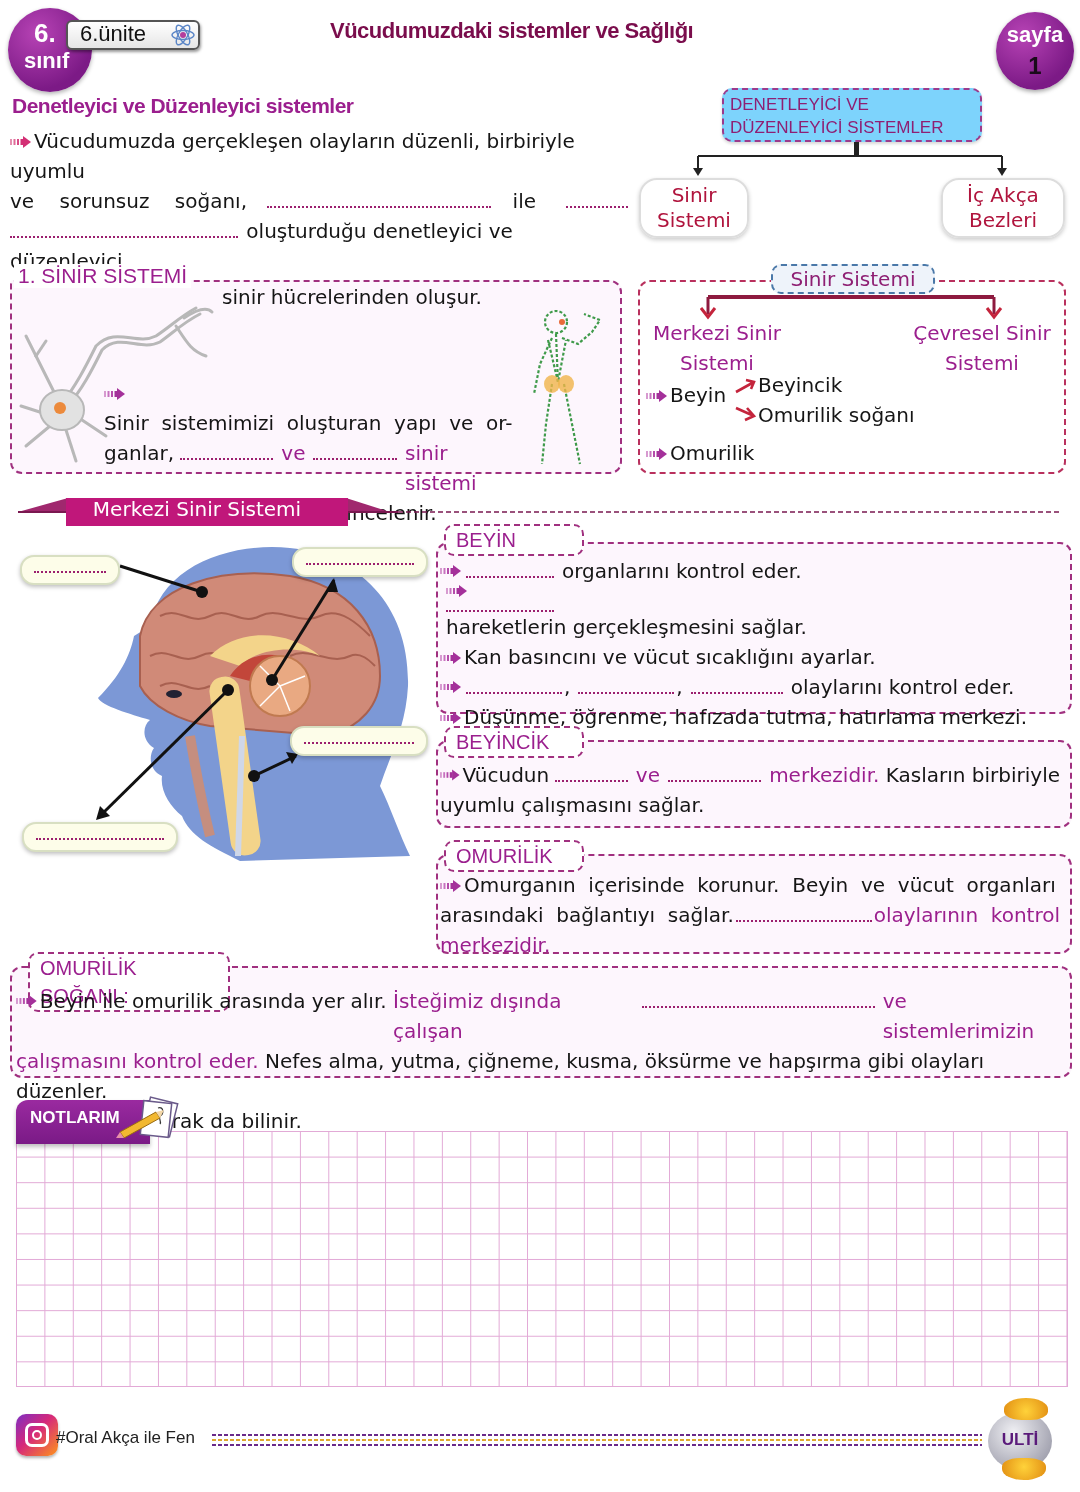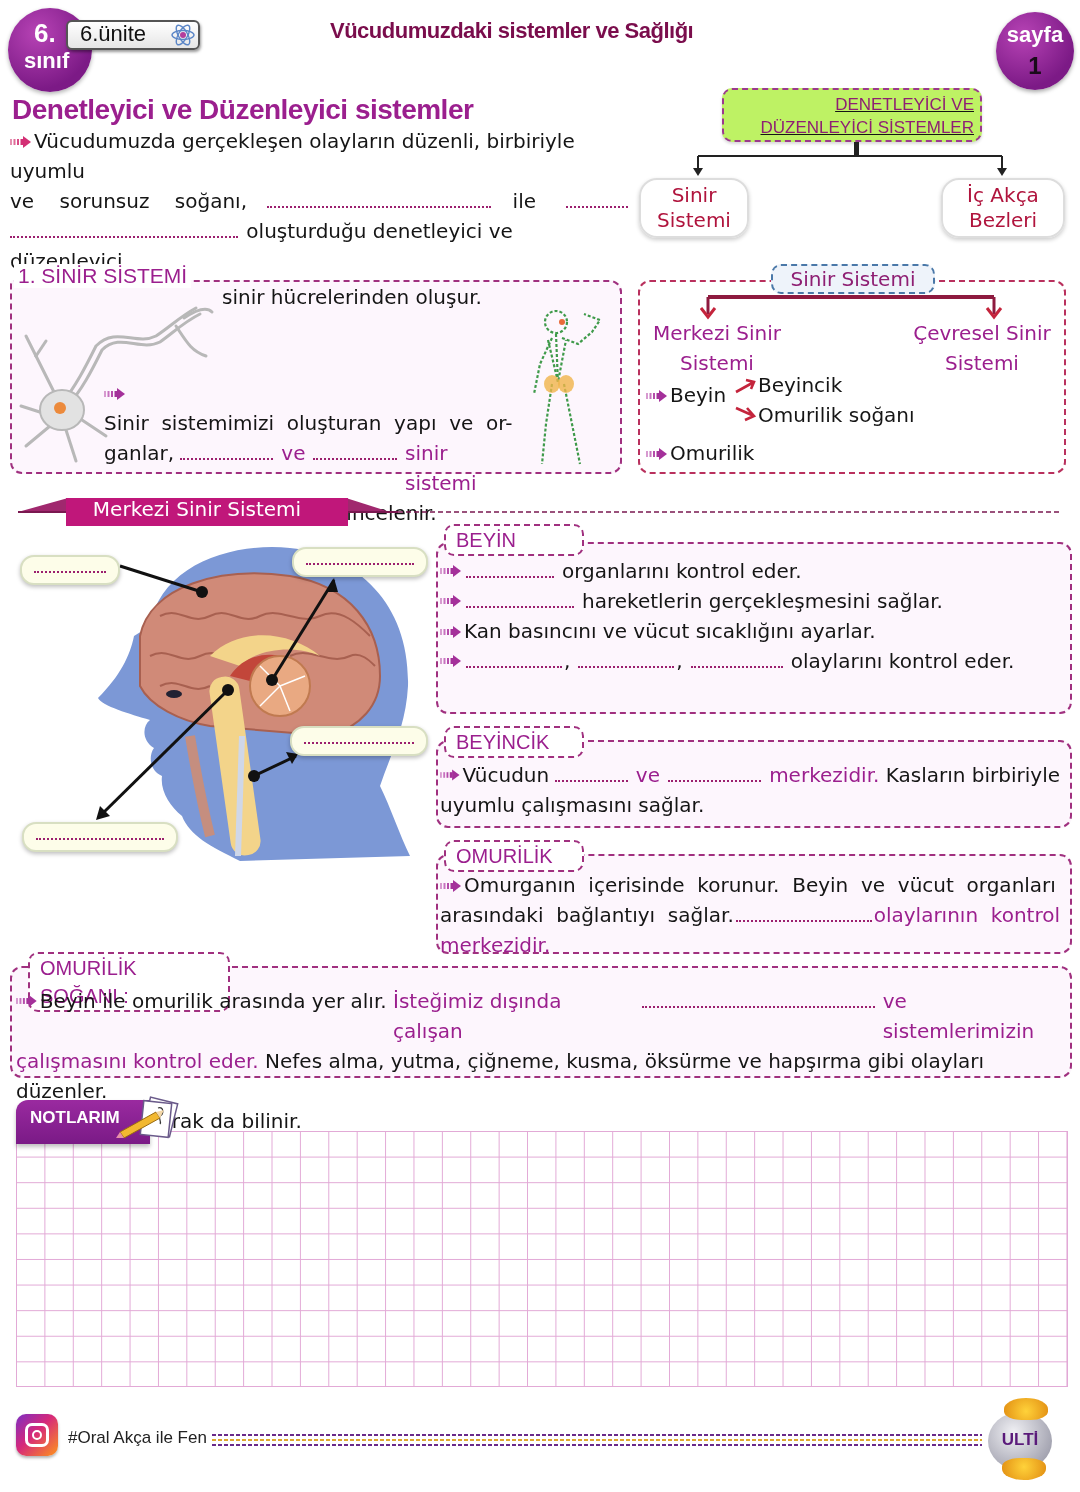--- a/index.html
+++ b/index.html
@@ -33,41 +33,41 @@
     </svg>
 </div>
 <div class="abs" style="left:24px;top:48px;font-size:22px;font-weight:bold;color:#fff;font-family:'Liberation Sans',sans-serif;">sınıf</div>
 
 <div class="abs" style="left:330px;top:18px;font-size:22px;font-weight:bold;color:#7a0d4c;font-family:'Liberation Sans',sans-serif;letter-spacing:-0.5px;">Vücudumuzdaki sistemler ve Sağlığı</div>
 
 <div class="abs" style="left:996px;top:12px;width:78px;height:78px;border-radius:50%;background:radial-gradient(circle at 35% 30%,#b743b5,#7c1a86 70%);box-shadow:0 2px 4px rgba(0,0,0,.35);"></div>
 <div class="abs" style="left:1004px;top:22px;width:62px;text-align:center;font-size:22px;font-weight:bold;color:#fff;font-family:'Liberation Sans',sans-serif;">sayfa</div>
 <div class="abs" style="left:1004px;top:52px;width:62px;text-align:center;font-size:24px;font-weight:bold;color:#1a0a1a;font-family:'Liberation Sans',sans-serif;">1</div>
 
-<div class="abs" style="left:12px;top:94px;font-size:28px;font-weight:bold;color:#9b1f8e;font-family:'Liberation Sans',sans-serif;letter-spacing:-0.5px;">Denetleyici ve Düzenleyici sistemler</div>
+<div class="abs" style="left:12px;top:94px;font-size:21px;font-weight:bold;color:#9b1f8e;font-family:'Liberation Sans',sans-serif;letter-spacing:-0.5px;">Denetleyici ve Düzenleyici sistemler</div>
 
 <div class="abs txt" style="left:10px;top:126px;width:620px;">
   <div><svg class="bullet" viewBox="0 0 22 12">
         <rect x="0" y="3" width="2" height="6" fill="#e58fb0"></rect>
         <rect x="3.5" y="3" width="2" height="6" fill="#e06a98"></rect>
         <rect x="7" y="3" width="2" height="6" fill="#d94a86"></rect>
         <rect x="10.5" y="3" width="3" height="6" fill="#d32f74"></rect>
         <polygon points="13,0 21,6 13,12" fill="#d32f74"></polygon>
       </svg><span>Vücudumuzda gerçekleşen olayların düzenli, birbiriyle uyumlu</span></div>
   <div style="display:flex;align-items:baseline;">
       <span style="white-space:pre;">ve    sorunsuz    soğanı,</span>
       <span class="blank" style="width:238px;margin-left:20px;"></span>
       <span style="margin-left:20px;">ile</span>
       <span class="blank" style="width:66px;margin-left:30px;"></span>
     </div>
   <div><span class="blank" style="width:228px;margin-left:0;"></span> <span>oluşturduğu denetleyici ve düzenleyici</span></div>
   <div>sistemler tarafından sağlanır.</div>
 </div>
 
-<div class="abs" style="left:722px;top:88px;width:260px;height:54px;border:2px dashed #9b3a8c;border-radius:10px;background:#bef264;box-shadow:0 2px 3px rgba(0,0,0,.15);text-align:right;padding:3px 6px;text-decoration:underline;">
+<div class="abs" style="left:722px;top:88px;width:260px;height:54px;border:2px dashed #9b3a8c;border-radius:10px;background:#7dd3fc;box-shadow:0 2px 3px rgba(0,0,0,.15);text-align:left;padding:3px 6px;">
   <span style="font-size:17px;line-height:23px;color:#8e1f73;font-family:'Liberation Sans',sans-serif;">DENETLEYİCİ VE DÜZENLEYİCİ SİSTEMLER</span>
 </div>
 <svg class="abs" style="left:690px;top:140px;" width="320" height="40">
   <rect x="164" y="2" width="5" height="14" fill="#222"></rect>
   <line x1="8" y1="16" x2="312" y2="16" stroke="#222" stroke-width="2"></line>
   <line x1="8" y1="16" x2="8" y2="32" stroke="#222" stroke-width="2"></line>
   <line x1="312" y1="16" x2="312" y2="32" stroke="#222" stroke-width="2"></line>
   <polygon points="3,28 13,28 8,36" fill="#222"></polygon>
   <polygon points="307,28 317,28 312,36" fill="#222"></polygon>
 </svg>
@@ -249,21 +249,21 @@
       <svg class="bullet" viewBox="0 0 22 12">
         <rect x="0" y="3" width="2" height="6" fill="#d79ad0"></rect>
         <rect x="3.5" y="3" width="2" height="6" fill="#c772bf"></rect>
         <rect x="7" y="3" width="2" height="6" fill="#b54cab"></rect>
         <rect x="10.5" y="3" width="3" height="6" fill="#a4309a"></rect>
         <polygon points="13,0 21,6 13,12" fill="#a4309a"></polygon>
       </svg>
       <span class="blank" style="width:88px;"></span>
       <span style="margin-left:6px;">organlarını kontrol eder.</span>
     </div>
-  <div style="display:flex;align-items:baseline;">
+  <div style="display:flex;align-items:baseline;flex-direction:column;">
       <svg class="bullet" viewBox="0 0 22 12">
         <rect x="0" y="3" width="2" height="6" fill="#d79ad0"></rect>
         <rect x="3.5" y="3" width="2" height="6" fill="#c772bf"></rect>
         <rect x="7" y="3" width="2" height="6" fill="#b54cab"></rect>
         <rect x="10.5" y="3" width="3" height="6" fill="#a4309a"></rect>
         <polygon points="13,0 21,6 13,12" fill="#a4309a"></polygon>
       </svg>
       <span class="blank" style="width:108px;"></span>
       <span style="margin-left:6px;">hareketlerin gerçekleşmesini sağlar.</span>
     </div>
@@ -274,20 +274,27 @@
         <rect x="10.5" y="3" width="3" height="6" fill="#a4309a"></rect>
         <polygon points="13,0 21,6 13,12" fill="#a4309a"></polygon>
       </svg><span>Kan basıncını ve vücut sıcaklığını ayarlar.</span></div>
   <div style="display:flex;align-items:baseline;"><svg class="bullet" viewBox="0 0 22 12">
         <rect x="0" y="3" width="2" height="6" fill="#d79ad0"></rect>
         <rect x="3.5" y="3" width="2" height="6" fill="#c772bf"></rect>
         <rect x="7" y="3" width="2" height="6" fill="#b54cab"></rect>
         <rect x="10.5" y="3" width="3" height="6" fill="#a4309a"></rect>
         <polygon points="13,0 21,6 13,12" fill="#a4309a"></polygon>
       </svg><span class="blank" style="width:96px;"></span>,<span class="blank" style="width:96px;margin-left:8px;"></span>,<span class="blank" style="width:92px;margin-left:8px;"></span><span style="margin-left:6px;">olaylarını kontrol eder.</span></div>
+  <div><svg class="bullet" viewBox="0 0 22 12">
+        <rect x="0" y="3" width="2" height="6" fill="#d79ad0"></rect>
+        <rect x="3.5" y="3" width="2" height="6" fill="#c772bf"></rect>
+        <rect x="7" y="3" width="2" height="6" fill="#b54cab"></rect>
+        <rect x="10.5" y="3" width="3" height="6" fill="#a4309a"></rect>
+        <polygon points="13,0 21,6 13,12" fill="#a4309a"></polygon>
+      </svg><span>Düşünme, öğrenme, hafızada tutma, hatırlama merkezi.</span></div>
 </div>
 
 <div class="dash-box" style="left:436px;top:740px;width:636px;height:88px;background:#fdf6fd;"></div>
 <div class="tag" style="left:444px;top:726px;width:140px;">BEYİNCİK</div>
 <div class="abs txt" style="left:440px;top:760px;width:620px;">
   <div style="display:flex;align-items:baseline;">
       <svg class="bullet" viewBox="0 0 22 12">
         <rect x="0" y="3" width="2" height="6" fill="#d79ad0"></rect>
         <rect x="3.5" y="3" width="2" height="6" fill="#c772bf"></rect>
         <rect x="7" y="3" width="2" height="6" fill="#b54cab"></rect>
@@ -351,21 +358,21 @@
   <path d="M42 12 C48 10 48 18 44 20 C42 22 46 26 44 28" fill="none" stroke="#333" stroke-width="1.2"></path>
   <polygon points="4,36 40,16 44,22 8,42" fill="#f2b830" stroke="#9a6b10" stroke-width="1"></polygon>
   <polygon points="4,36 8,42 0,42" fill="#e78fa8"></polygon>
   <polygon points="40,16 48,14 44,22" fill="#f4d8a8"></polygon>
 </svg>
 
 <div class="abs" style="left:16px;top:1414px;width:42px;height:42px;border-radius:10px;background:linear-gradient(135deg,#7d2ec3,#d6297a 45%,#f7812c 90%);box-shadow:0 2px 3px rgba(0,0,0,.3);">
   <div style="position:absolute;left:9px;top:9px;width:24px;height:24px;border:3px solid #fff;border-radius:7px;"></div>
   <div style="position:absolute;left:16px;top:16px;width:10px;height:10px;border:2.5px solid #fff;border-radius:50%;"></div>
 </div>
-<div class="abs" style="left:68px;top:1428px;font-size:17px;color:#222;font-family:'Liberation Sans',sans-serif;">#Oral Akça ile Fen</div>
+<div class="abs" style="left:56px;top:1428px;font-size:17px;color:#222;font-family:'Liberation Sans',sans-serif;">#Oral Akça ile Fen</div>
 <div class="abs" style="left:212px;top:1434px;width:770px;height:12px;background-image:repeating-linear-gradient(to right,#6a2a8a 0 4px,transparent 4px 6px);-webkit-mask:linear-gradient(#000 0 2px,transparent 2px 5px,#000 5px 7px,transparent 7px 10px,#000 10px 12px);mask:linear-gradient(#000 0 2px,transparent 2px 5px,#000 5px 7px,transparent 7px 10px,#000 10px 12px);"></div>
 <div class="abs" style="left:212px;top:1439px;width:770px;height:2px;background-image:repeating-linear-gradient(to right,#e0a82a 0 4px,transparent 4px 6px);"></div>
 <div class="abs" style="left:984px;top:1398px;width:80px;height:84px;">
   <div style="position:absolute;left:4px;top:14px;width:64px;height:58px;border-radius:50%;background:radial-gradient(circle at 40% 35%,#f0f0f4,#8a8a9a);"></div>
   <div style="position:absolute;left:20px;top:0;width:44px;height:22px;border-radius:50% 50% 40% 40%;background:radial-gradient(circle at 50% 60%,#ffd23a,#e08a10);"></div>
   <div style="position:absolute;left:18px;top:60px;width:44px;height:22px;border-radius:40% 40% 50% 50%;background:radial-gradient(circle at 50% 40%,#ffd23a,#e08a10);"></div>
   <div style="position:absolute;left:8px;top:32px;width:56px;text-align:center;font-size:17px;font-weight:bold;color:#5a1a7a;font-family:'Liberation Sans',sans-serif;">ULTİ</div>
 </div>
 
 </body></html>

